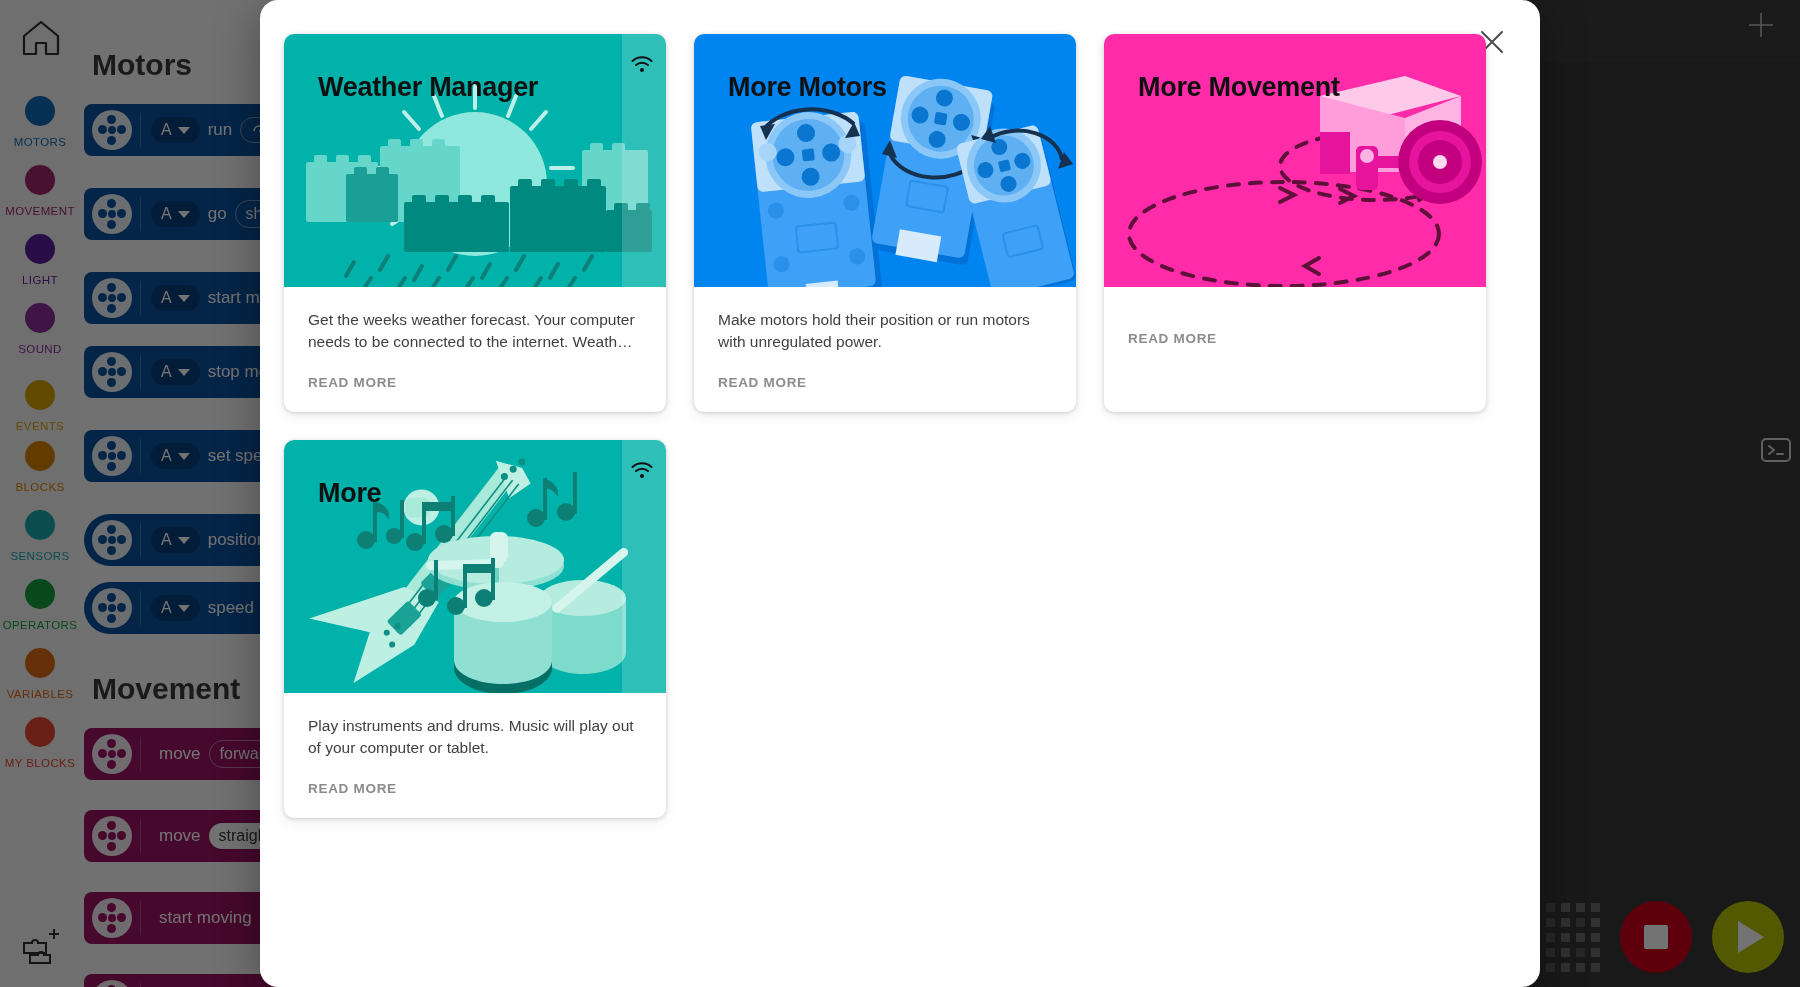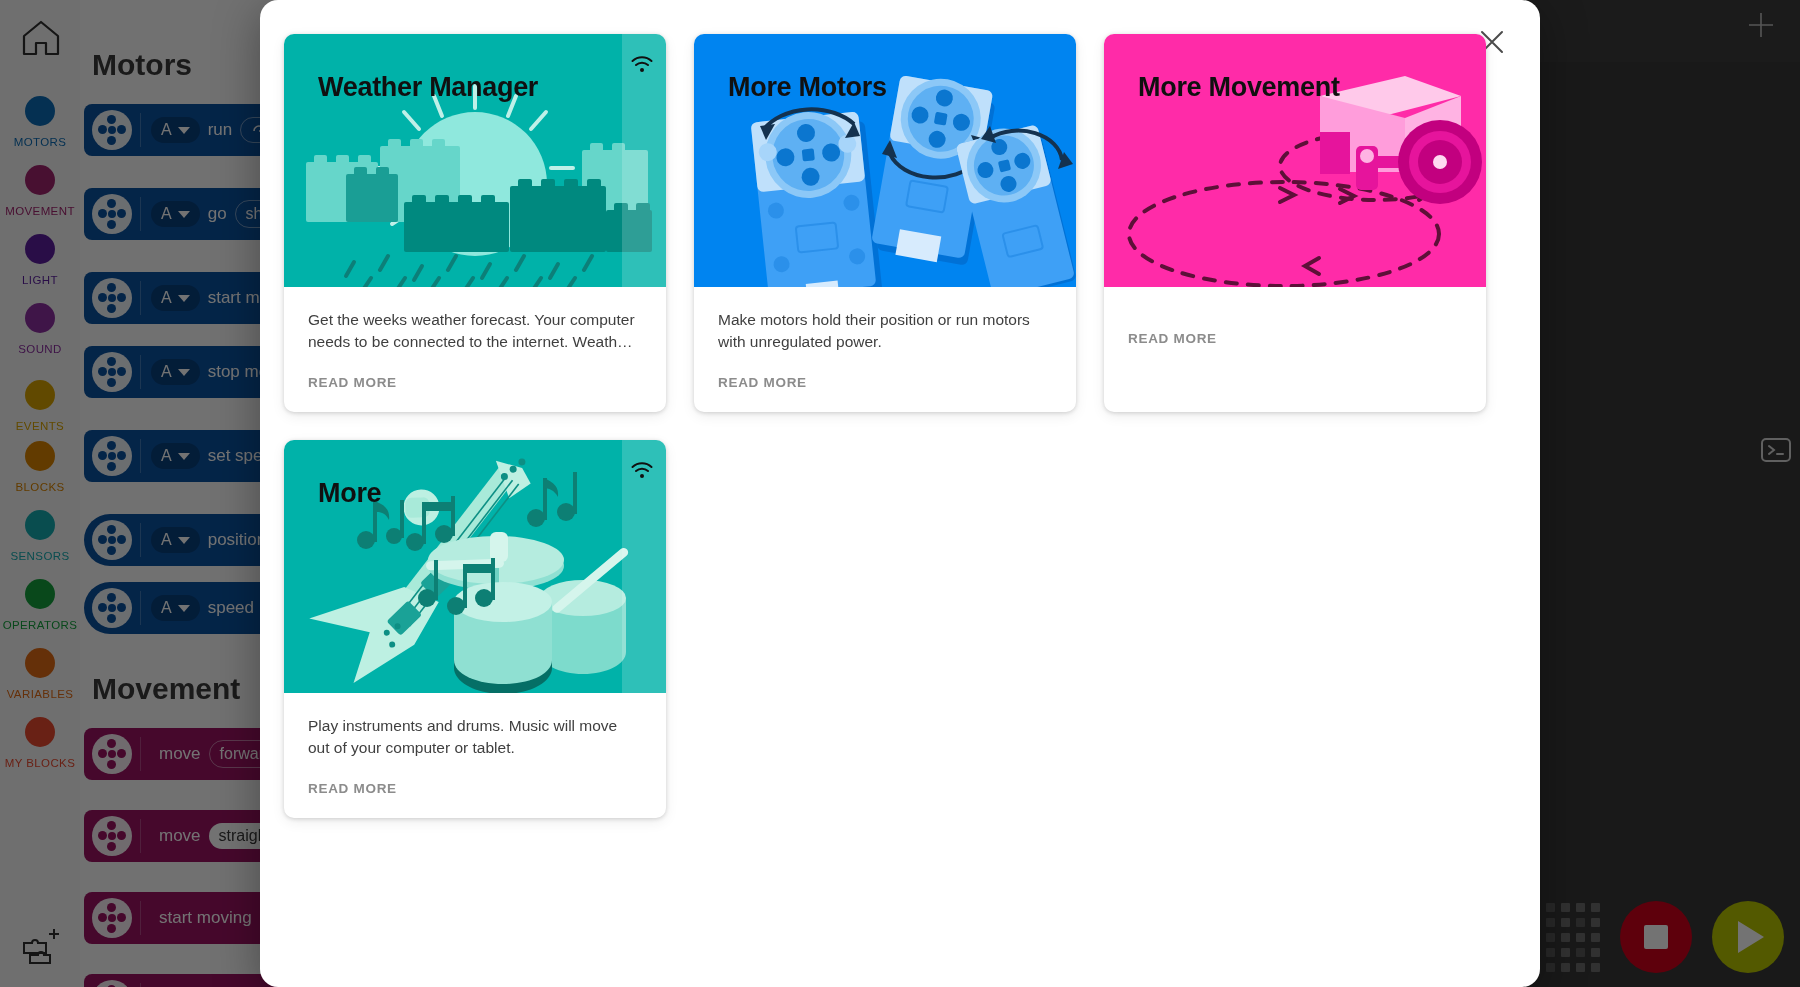--- a/index.html
+++ b/index.html
@@ -648,20 +648,20 @@
           <div class="wifi">
             <svg width="24" height="20" viewBox="0 0 24 20">
                 <path d="M2.5 7a14 14 0 0119 0" stroke="#101010" stroke-width="2" fill="none" stroke-linecap="round"></path>
                 <path d="M6 11a9 9 0 0112 0" stroke="#101010" stroke-width="2" fill="none" stroke-linecap="round"></path>
                 <circle cx="12" cy="16" r="2" fill="#101010"></circle>
               </svg>
           </div>
           <div class="hero-title">More</div>
         </div>
         <div class="card-body">
-          <div class="card-desc">Play instruments and drums. Music will move out of your computer or tablet.</div>
+          <div class="card-desc">Play instruments and drums. Music will play out of your computer or tablet.</div>
           <div class="read-more">READ MORE</div>
         </div>
       </div>
 
     </div>
   </div>
 </div>
 
 </body></html>

